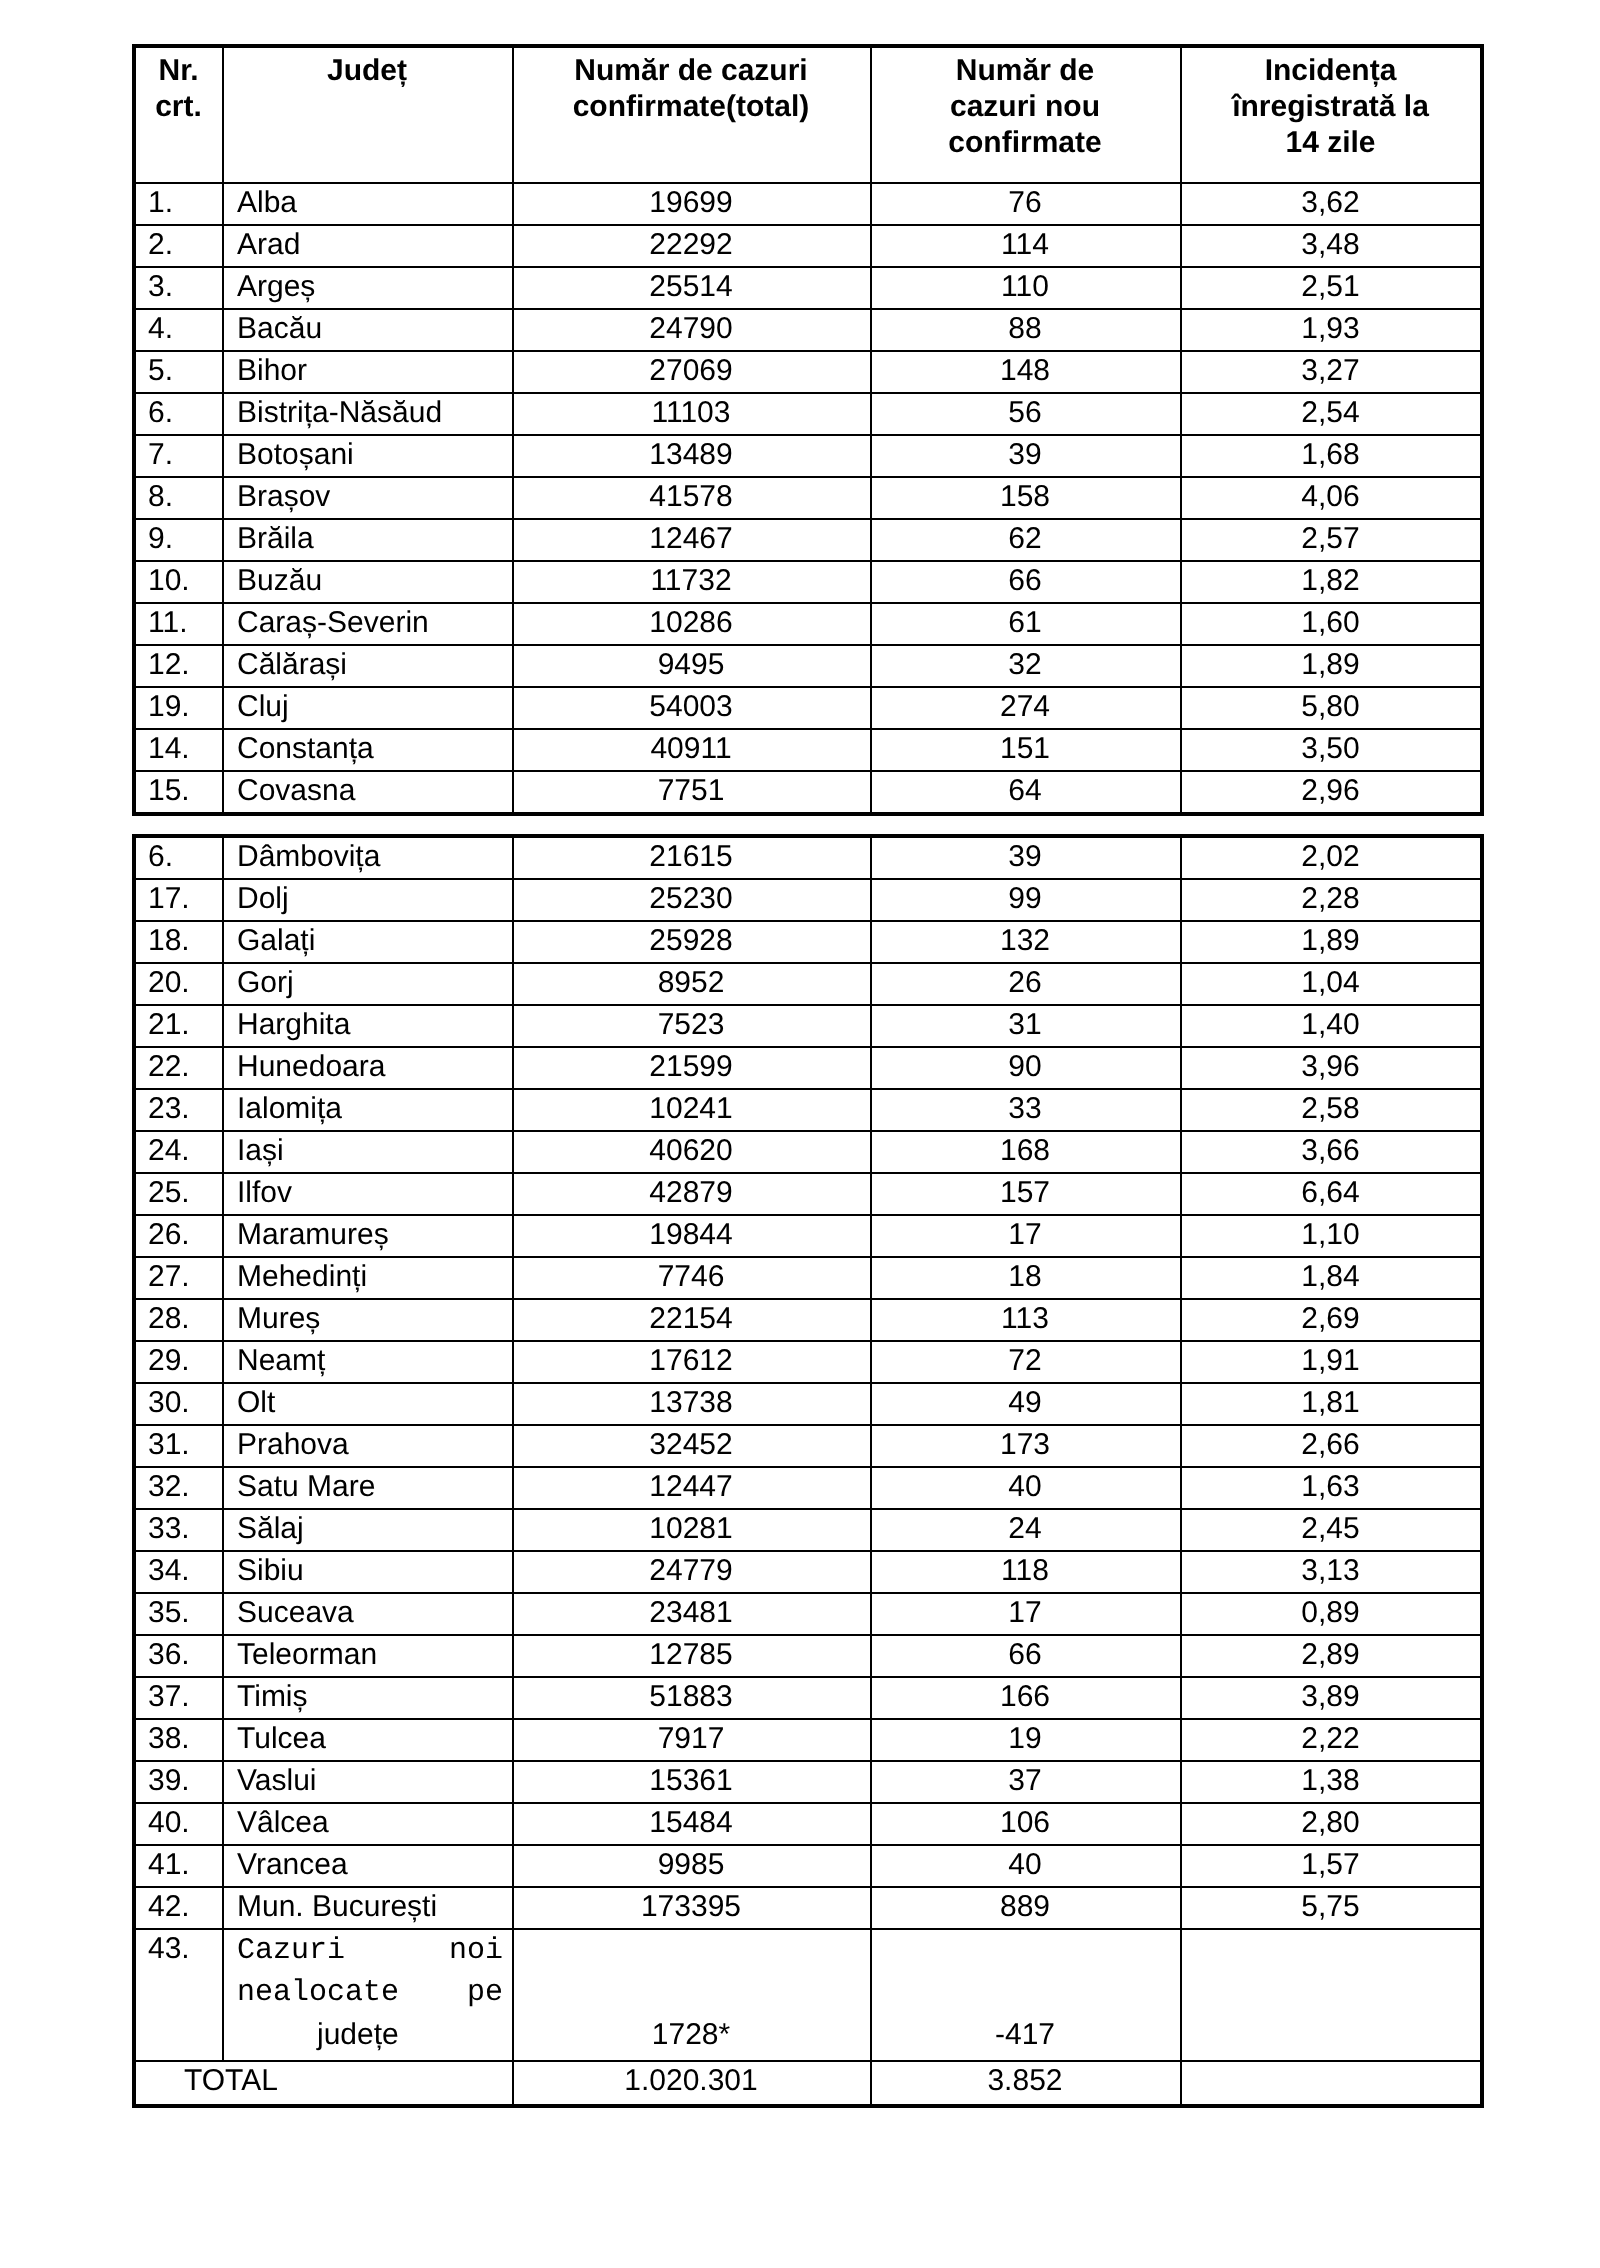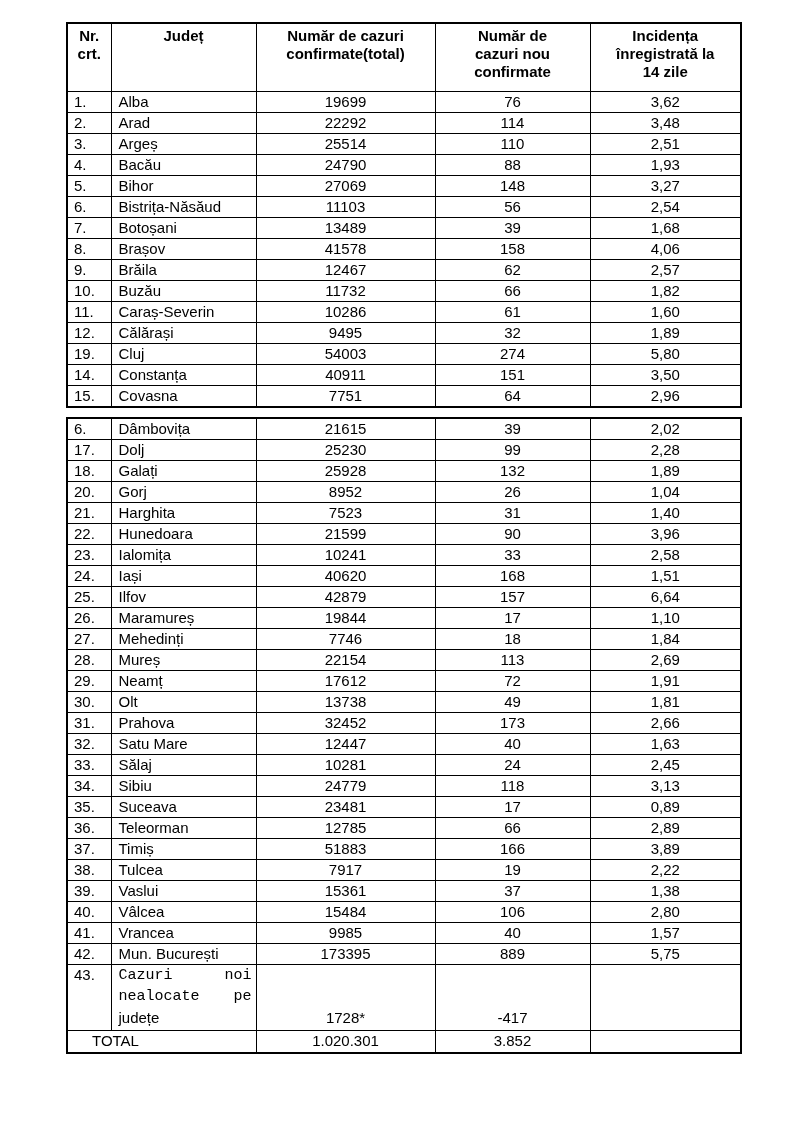--- a/index.html
+++ b/index.html
@@ -51,21 +51,21 @@
     vertical-align: middle;
     box-sizing: border-box;
   }
   td.nr { padding-left: 6px; text-align: left; }
   td.judet { padding-left: 7px; text-align: left; }
   td.num { text-align: center; }
   td.vtop { vertical-align: top; }
   td.vbottom { vertical-align: bottom; padding-bottom: 2px; margin-top: 40px; }
   tr.tall td { height: 66px; }
   .jline { display: flex; justify-content: space-between; line-height: 21px; font-family: Liberation Mono, monospace; }
-  .sline { line-height: 21px; }
+  .sline { line-height: 21px; margin-left: 40px; }
   td.footer-label { padding-left: 24px; text-align: left; }
   tr.total-row td { height: 23px; }
 </style>
 </head>
 <body>
 
 <div class="page">
   <div class="table-wrap">
 
     <table class="data-table">
@@ -258,21 +258,21 @@
             <td class="judet">Ialomița</td>
             <td class="num">10241</td>
             <td class="num">33</td>
             <td class="num">2,58</td>
           </tr>
           <tr>
             <td class="nr">24.</td>
             <td class="judet">Iași</td>
             <td class="num">40620</td>
             <td class="num">168</td>
-            <td class="num">1,51</td>
+            <td class="num">3,66</td>
           </tr>
           <tr>
             <td class="nr">25.</td>
             <td class="judet">Ilfov</td>
             <td class="num">42879</td>
             <td class="num">157</td>
             <td class="num">6,64</td>
           </tr>
           <tr>
             <td class="nr">26.</td>

